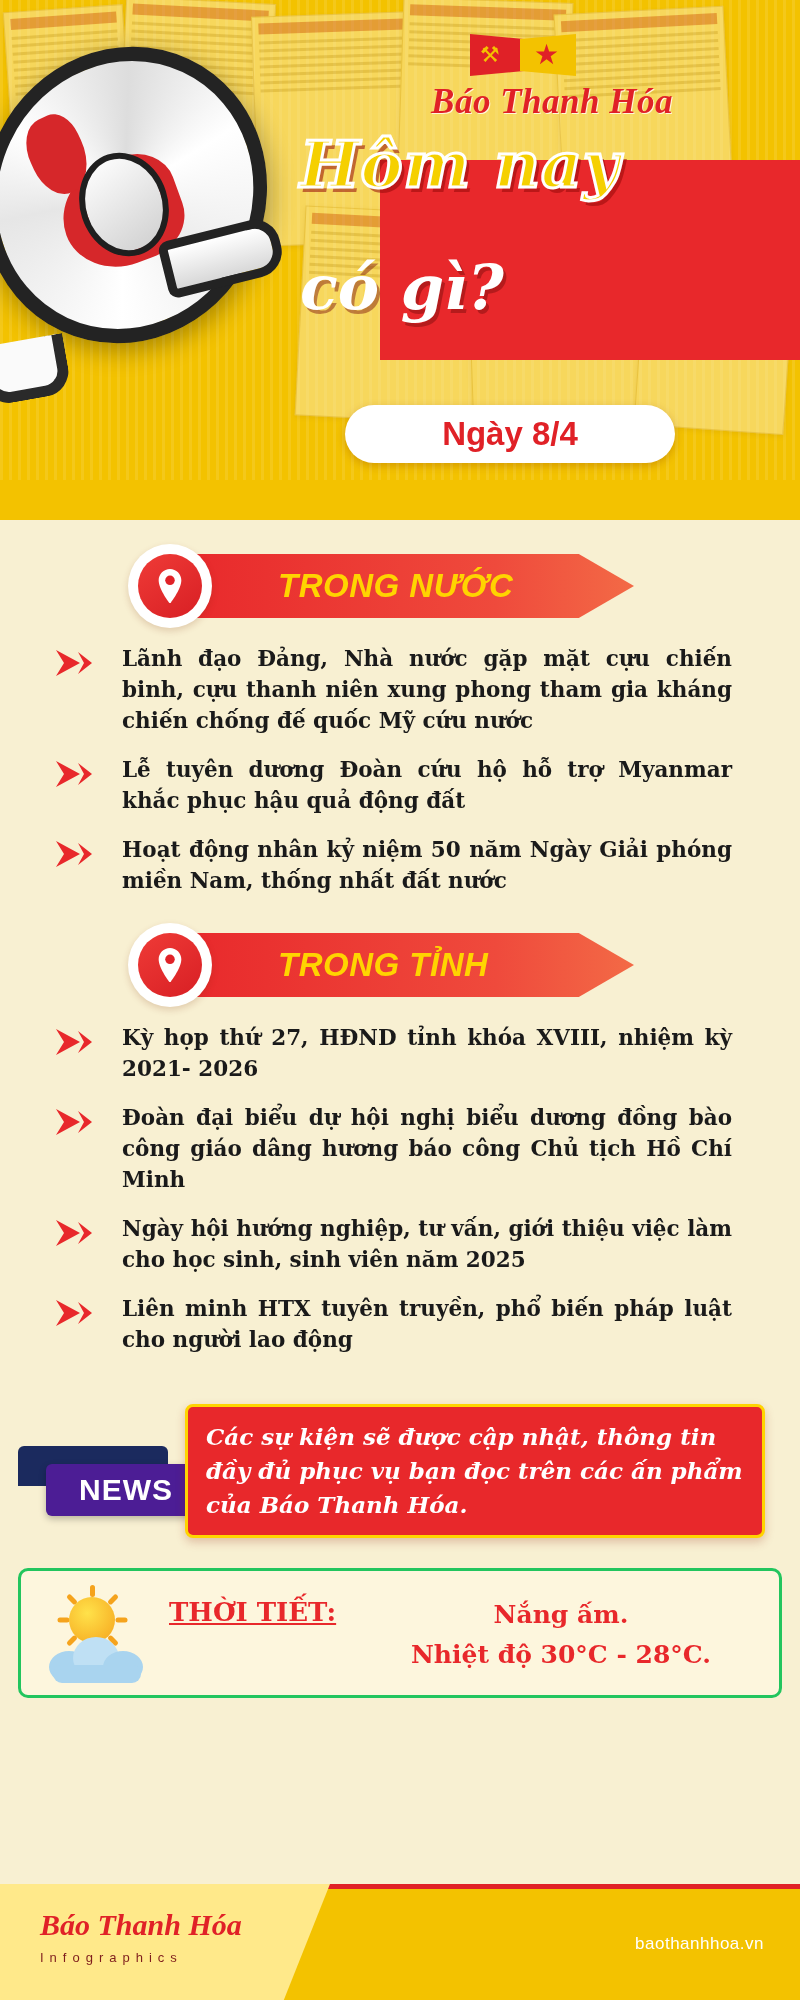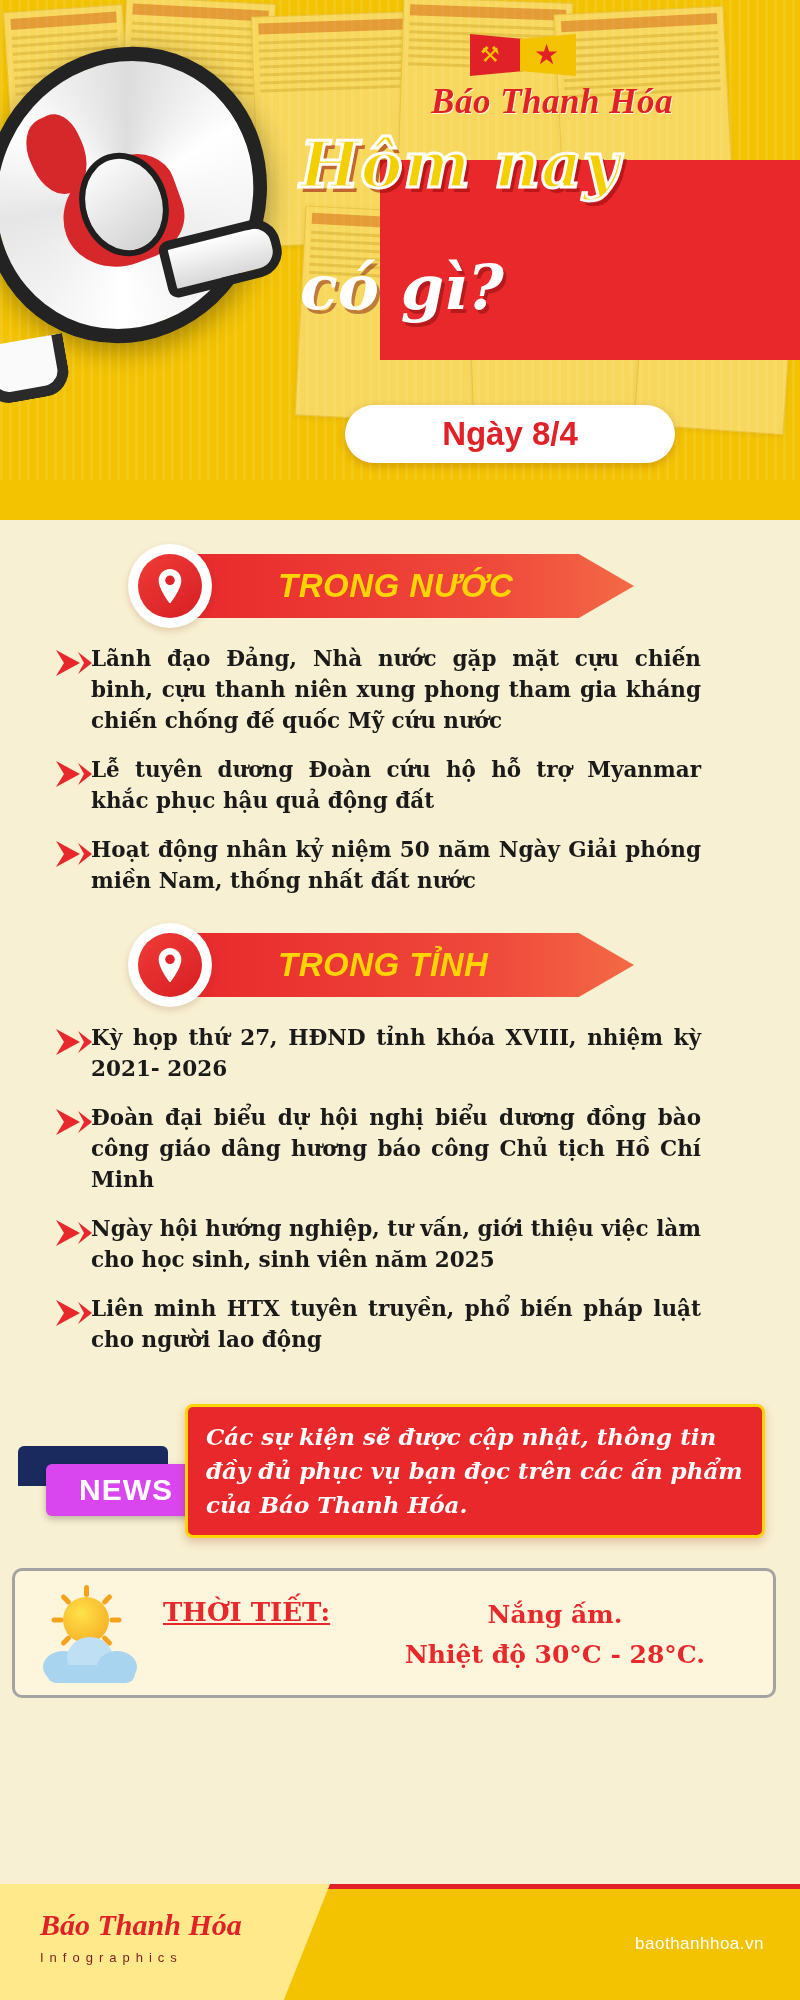--- a/index.html
+++ b/index.html
@@ -302,21 +302,21 @@
   }
   .arrow {
     position: absolute;
     left: 54px;
     top: 14px;
     width: 40px;
     height: 30px;
   }
   .arrow svg { display: block; }
   .news-text {
-    margin-left: 37px;
+    margin-left: 68px;
     font-family: "DejaVu Serif", serif;
     font-weight: bold;
     font-size: 21.5px;
     line-height: 31px;
     color: #1a1a1a;
     text-align: justify;
     text-justify: inter-word;
     width: 610px;
   }
 
@@ -357,39 +357,39 @@
     position: absolute;
     left: 0; top: 0;
     width: 150px; height: 40px;
     background: #1b2a5e;
     border-radius: 6px 6px 0 0;
   }
   .news-badge-front {
     position: absolute;
     left: 28px; top: 18px;
     width: 160px; height: 52px;
-    background: #d946ef;
+    background: #4c1d95;
     border-radius: 6px;
     color: #ffffff;
     font-family: "Liberation Sans", sans-serif;
     font-weight: bold;
     font-size: 30px;
     line-height: 52px;
     text-align: center;
     letter-spacing: 1px;
     box-shadow: 0 3px 7px rgba(0,0,0,0.25);
   }
 
   
   .weather {
     position: relative;
-    margin: 14px 18px 0 12px;
+    margin: 14px 18px 0 18px;
     width: 764px;
     height: 130px;
-    border: 3px solid #a3a3a3;
+    border: 3px solid #22c55e;
     border-radius: 10px;
     background: #fdf6dd;
   }
   .sun-icon {
     position: absolute;
     left: 18px; top: 14px;
     width: 110px; height: 100px;
   }
   .sun-core {
     position: absolute;

